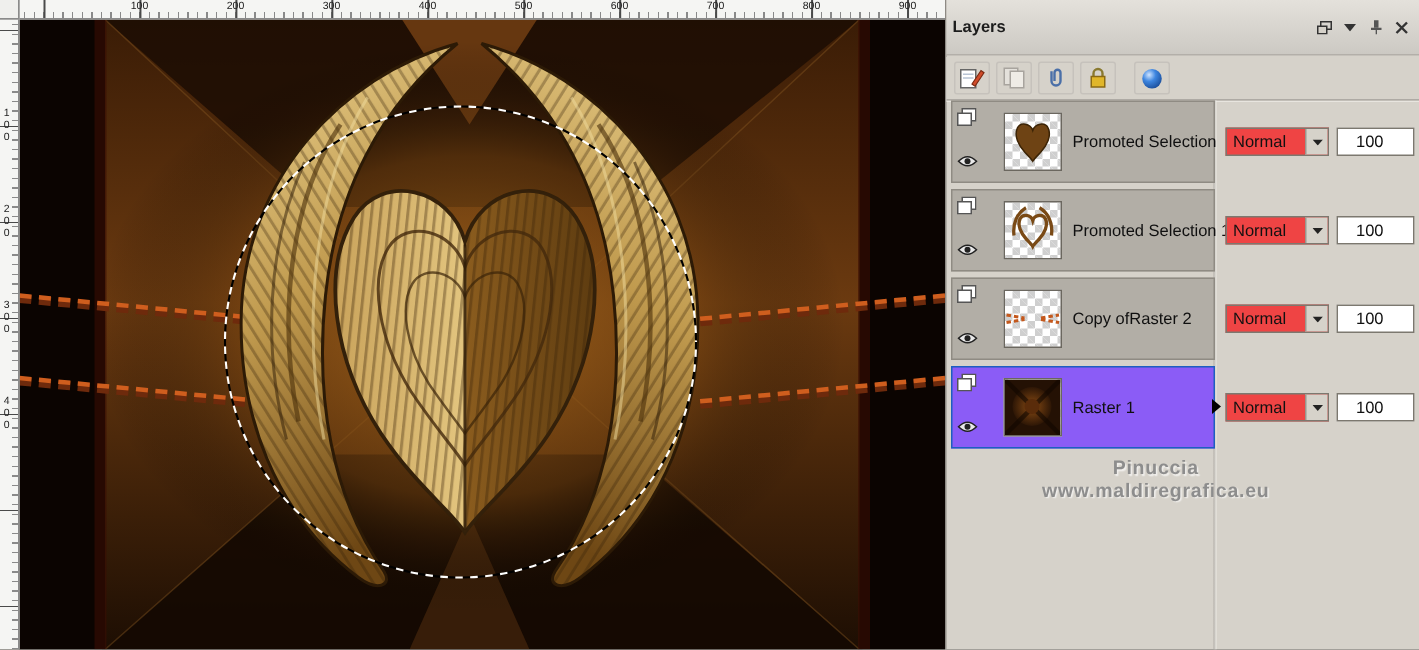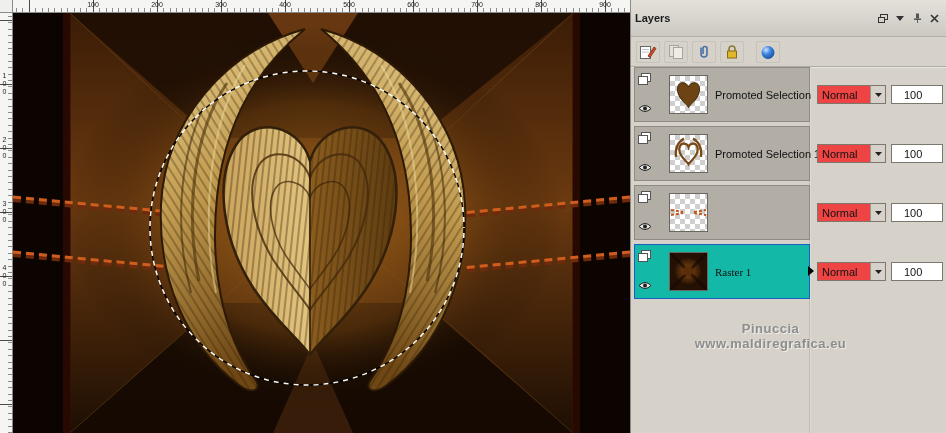--- a/index.html
+++ b/index.html
@@ -44,21 +44,21 @@
     border:1px solid #c6c2bc; border-radius:2px; background:#d6d2ca; }
   .tool-btn.gap { margin-left:8px; }
 
   .layer-list { position:relative; height:384px; padding-top:0; }
   .layer-list::before { content:""; position:absolute; left:178px; top:0; bottom:0; width:2px;
     background:linear-gradient(to right,#b1ada7,#eceae4); }
 
   .layer-row { position:relative; height:55px; margin-bottom:4px; }
   .row-left { position:absolute; left:3px; top:0; width:176px; height:55px;
     background:#b2aea6; border:1px solid #8f8b83; }
-  .layer-row.selected .row-left { background:#14b8a6; border-color:#1d5fc0;font-family:Liberation Serif, serif; }
+  .layer-row.selected .row-left { background:#8b5cf6; border-color:#1d5fc0; }
   .badge-pages { position:absolute; left:3px; top:3px; }
   .eye { position:absolute; left:3px; bottom:4px; }
   .thumb { position:absolute; left:34px; top:7px; width:39px; height:39px; border:1px solid #6b675f;
     background-color:#fff; overflow:hidden;
     background-image:linear-gradient(45deg,#cfcfcf 25%,transparent 25%,transparent 75%,#cfcfcf 75%),
                      linear-gradient(45deg,#cfcfcf 25%,#ffffff 25%,#ffffff 75%,#cfcfcf 75%);
     background-size:10px 10px; background-position:0 0,5px 5px; }
   .thumb svg { display:block; }
   .layer-name { position:absolute; left:80px; top:0; height:100%; display:flex; align-items:center;
     font-size:11px; color:#101010; white-space:nowrap; }
@@ -68,21 +68,21 @@
     border-left:6px solid #000; border-top:5px solid transparent; border-bottom:5px solid transparent; }
   .layer-row.selected .pane-arrow { display:block; }
   .blend-box { position:absolute; left:8px; top:18px; width:69px; height:19px; background:#ef4444;
     border:1px solid #7c786f; font-size:11px; color:#111; }
   .blend-label { position:absolute; left:4px; top:3px; }
   .dd-btn { position:absolute; right:0; top:0; width:15px; height:100%; background:#d6d2ca;
     border-left:1px solid #9a968e; display:flex; align-items:center; justify-content:center; }
   .opacity-box { position:absolute; left:82px; top:18px; width:52px; height:19px; background:#fff;
     border:1px solid #7c786f; font-size:11px; color:#111; padding:3px 0 0 12px; }
 
-  .watermark { margin-top:22px; padding-right:72px; text-align:center; color:#8d8d8d; font-weight:bold;
+  .watermark { margin-top:5px; padding-right:72px; text-align:center; color:#8d8d8d; font-weight:bold;
     text-shadow:1px 1px 1px rgba(255,255,255,0.7); letter-spacing:0.5px;padding-left:36px; }
   .watermark .l1 { font-size:13px; }
   .watermark .l2 { font-size:13px; }
 </style>
 </head>
 <body>
 
 <div class="app">
 
   <div class="canvas-area">
@@ -349,20 +349,21 @@
           <span class="thumb">
             <svg width="37" height="37" viewBox="0 0 37 37">
                 <g stroke="#c4581c" stroke-width="2" stroke-dasharray="3 2">
                   <line x1="1" y1="16" x2="13" y2="18"></line>
                   <line x1="1" y1="21" x2="13" y2="19"></line>
                   <line x1="24" y1="18" x2="36" y2="16"></line>
                   <line x1="24" y1="19" x2="36" y2="21"></line>
                 </g>
               </svg>
           </span>
+          <span class="layer-name">Copy ofRaster 2</span>
         </div>
         <div class="row-right">
 
           <span class="blend-box">
             <span class="blend-label">Normal</span>
             <span class="dd-btn">
                 <svg width="7" height="4" viewBox="0 0 7 4">
                   <path d="M0 0 H7 L3.5 4 Z" fill="#222"></path>
                 </svg>
               </span>

